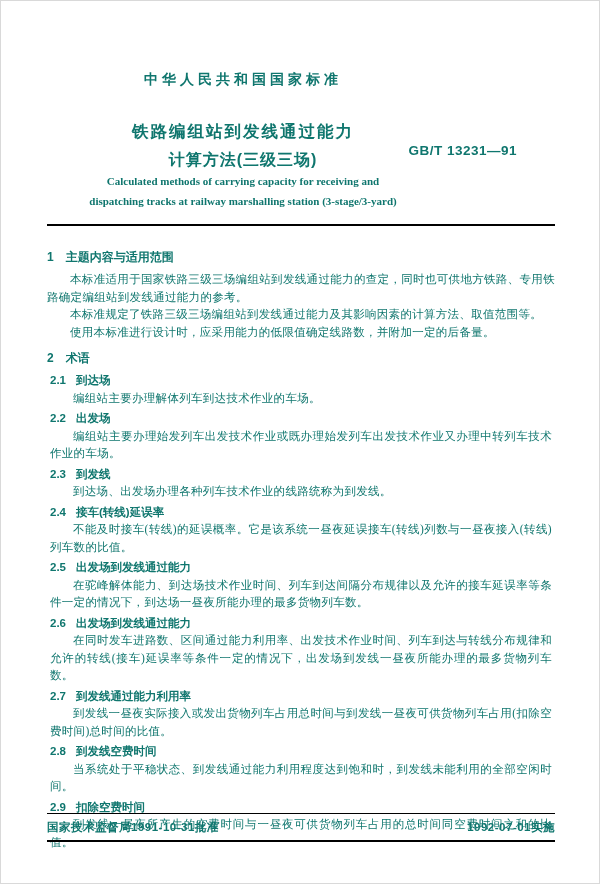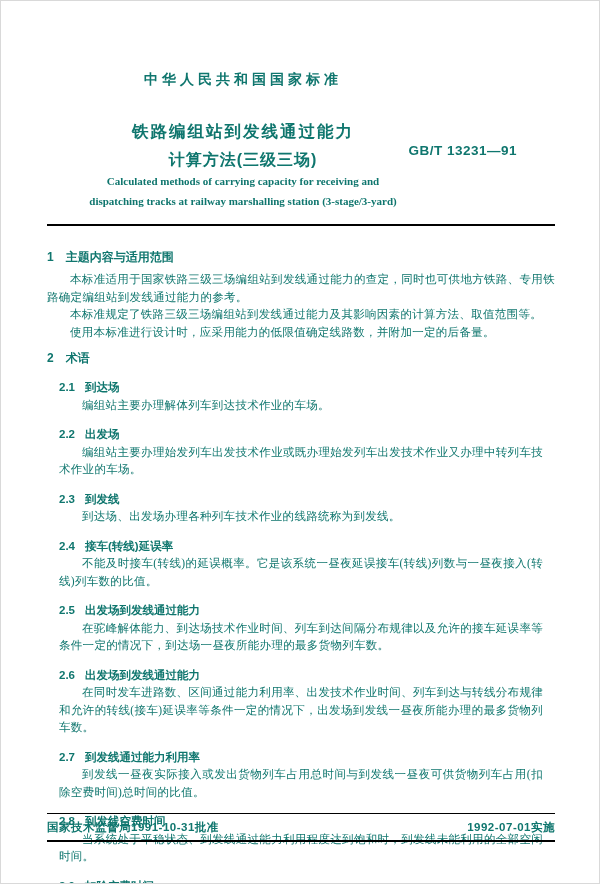--- a/index.html
+++ b/index.html
@@ -41,21 +41,21 @@
     margin:23px 0 5px 0;
     font-family:"Liberation Sans","DejaVu Sans",sans-serif;
     font-weight:bold;font-size:12px;
   }
   .section-heading .num{margin-right:12px;}
   .body-text{
     margin:0;font-size:11.5px;line-height:17.5px;text-indent:2em;
     text-align:justify;letter-spacing:.3px;
   }
   .section2-heading{margin-top:9px;}
-  .term{margin:12px;}
+  .term{margin:3px;}
   .term-heading{
     margin-top:2px;font-family:"Liberation Sans","DejaVu Sans",sans-serif;
     font-weight:bold;font-size:11.5px;line-height:17.5px;
   }
   .term-heading .num{margin-right:10px;}
 
   
   .footer{position:absolute;left:46px;right:44px;top:812px;}
   .footer-rule-top{border-top:1.5px solid #000;}
   .footer-row{

